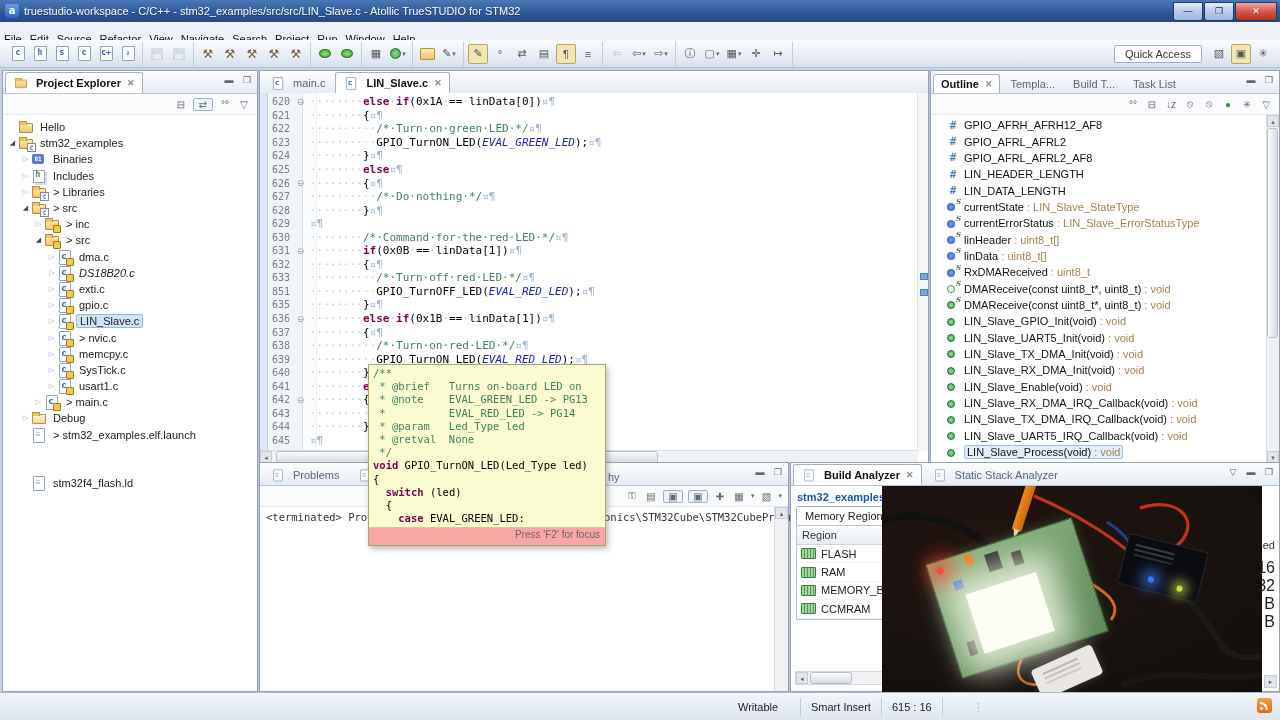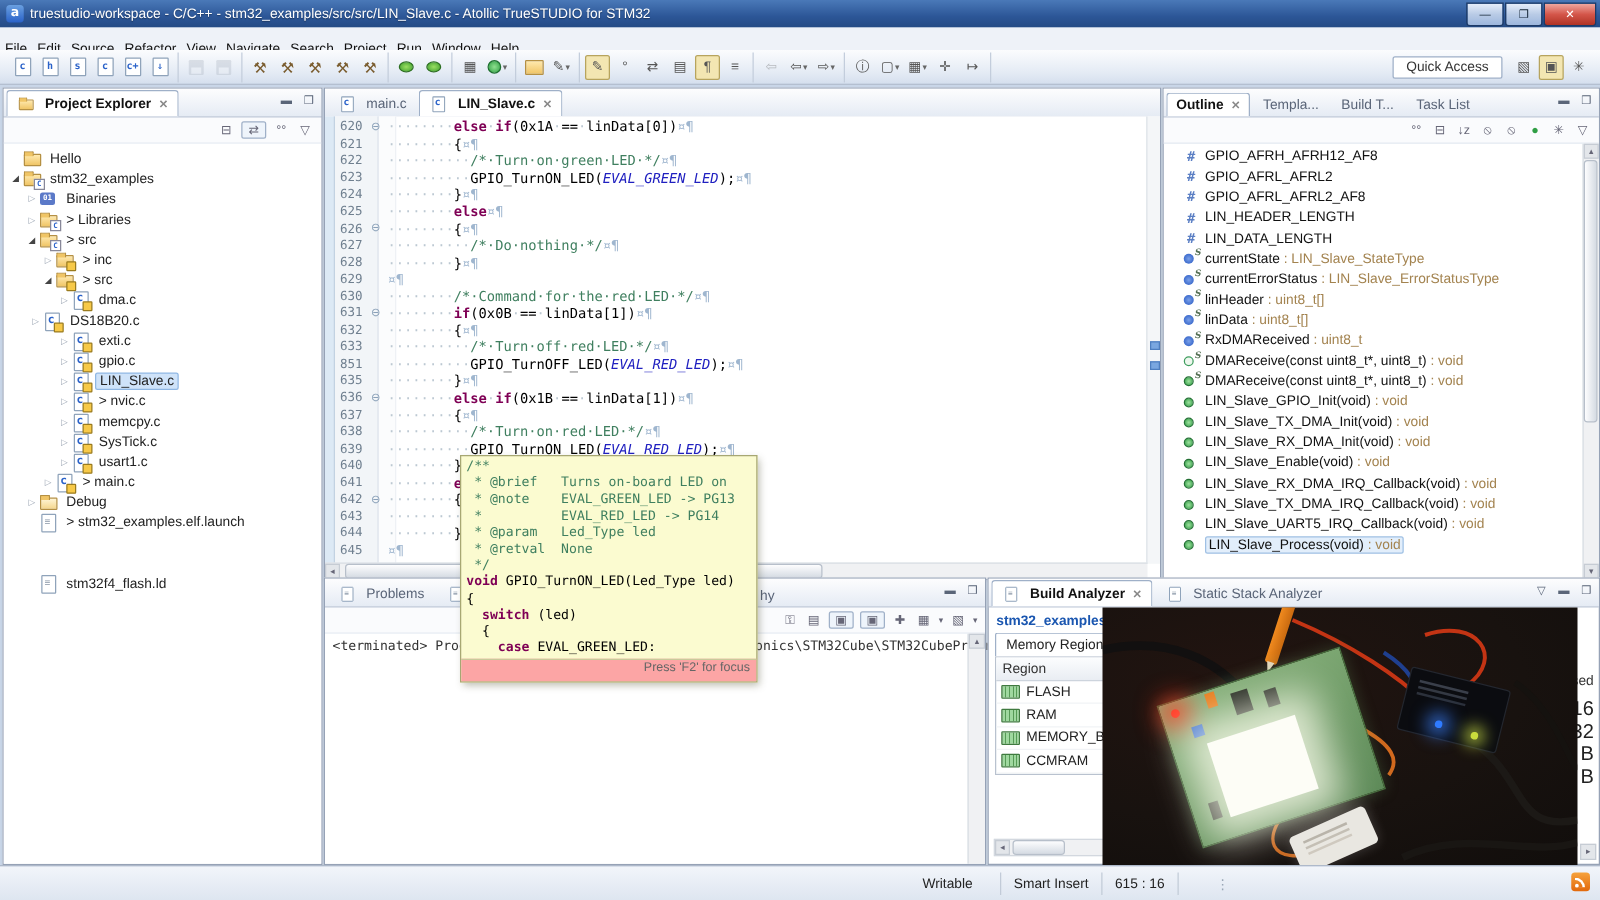--- a/index.html
+++ b/index.html
@@ -344,20 +344,25 @@
           </span>
           <span class="lbl">stm32_examples</span>
         </div>
         <div class="trow" style="padding-left: 17px;">
           <span class="arrow">▷</span>
           <span class="ti bin"></span>
           <span class="lbl">Binaries</span>
         </div>
         <div class="trow" style="padding-left: 17px;">
           <span class="arrow">▷</span>
+          <span class="ti inc"></span>
+          <span class="lbl">Includes</span>
+        </div>
+        <div class="trow" style="padding-left: 17px;">
+          <span class="arrow">▷</span>
           <span class="ti proj">
             <i class="cbadge">C</i>
           </span>
           <span class="lbl">&gt; Libraries</span>
         </div>
         <div class="trow" style="padding-left: 17px;">
           <span class="arrow exp">◢</span>
           <span class="ti proj">
             <i class="cbadge">C</i>
           </span>
@@ -377,21 +382,21 @@
           </span>
           <span class="lbl">&gt; src</span>
         </div>
         <div class="trow" style="padding-left: 43px;">
           <span class="arrow">▷</span>
           <span class="ti cfile">
             <i class="badge"></i>
           </span>
           <span class="lbl">dma.c</span>
         </div>
-        <div class="trow" style="padding-left: 20px;">
+        <div class="trow" style="padding-left: 43px; font-style: italic;">
           <span class="arrow">▷</span>
           <span class="ti cfile">
             <i class="badge"></i>
           </span>
           <span class="lbl">DS18B20.c</span>
         </div>
         <div class="trow" style="padding-left: 43px;">
           <span class="arrow">▷</span>
           <span class="ti cfile">
             <i class="badge"></i>
@@ -623,20 +628,26 @@
         <div class="orow">
           <span class="oi">
             <span class="dot green"></span>
           </span>
           <span><span class="nm">LIN_Slave_GPIO_Init(void)</span><span class="ty"> : void</span></span>
         </div>
         <div class="orow">
           <span class="oi">
             <span class="dot green"></span>
           </span>
+          <span><span class="nm">LIN_Slave_UART5_Init(void)</span><span class="ty"> : void</span></span>
+        </div>
+        <div class="orow">
+          <span class="oi">
+            <span class="dot green"></span>
+          </span>
           <span><span class="nm">LIN_Slave_TX_DMA_Init(void)</span><span class="ty"> : void</span></span>
         </div>
         <div class="orow">
           <span class="oi">
             <span class="dot green"></span>
           </span>
           <span><span class="nm">LIN_Slave_RX_DMA_Init(void)</span><span class="ty"> : void</span></span>
         </div>
         <div class="orow">
           <span class="oi">

